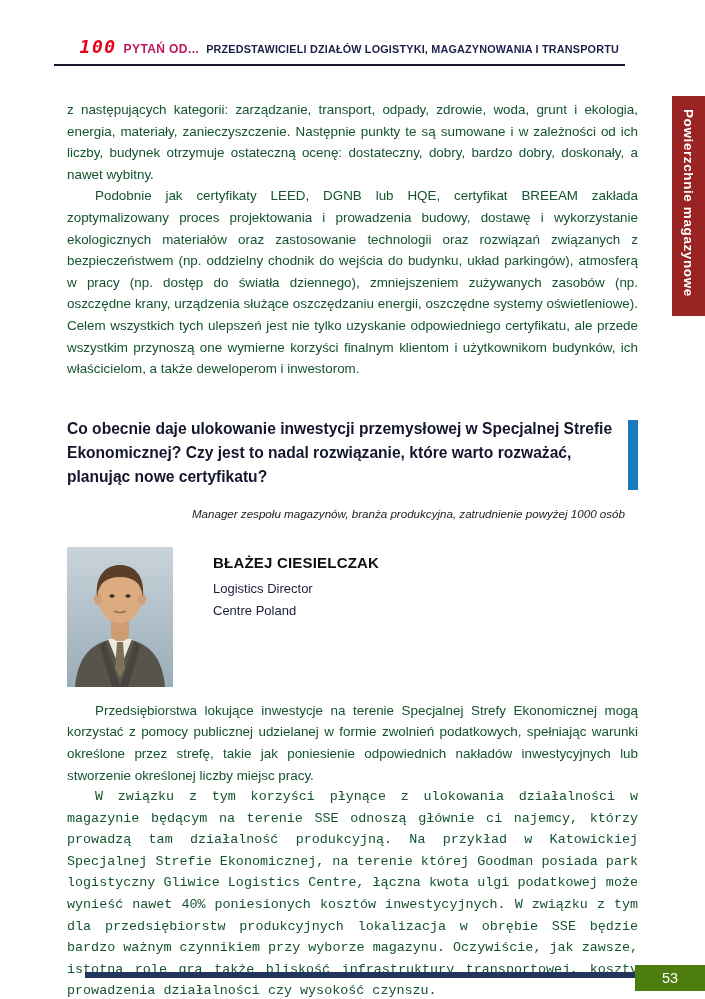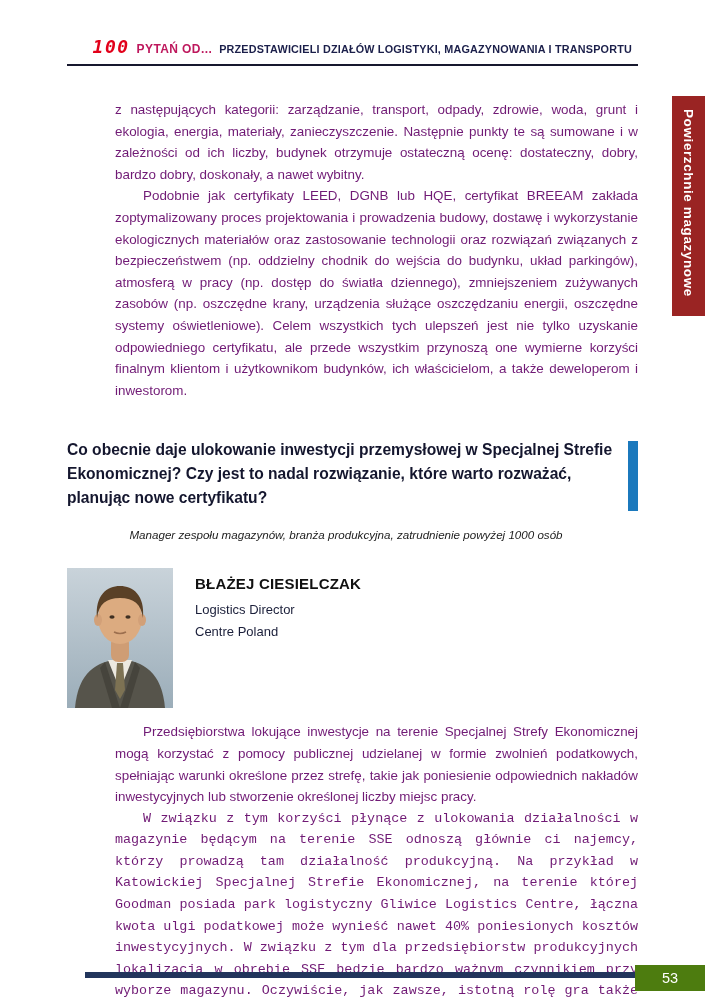--- a/index.html
+++ b/index.html
@@ -7,21 +7,21 @@
   .page {
     position:relative;
     width:705px; height:999px;
     margin:0 auto;
     background:#ffffff;
     font-family:"Liberation Sans", sans-serif;
     overflow:hidden;
   }
 
   
-  .header { position:absolute; top:36px; left:67px; width:571px; }
+  .header { position:absolute; top:36px; left:54px; width:571px; }
   .header-row {
     display:flex; align-items:baseline; justify-content:flex-end;
     gap:7px; padding-right:6px; white-space:nowrap;
   }
   .h-num {
     color:#e2001a; font-weight:800; font-style:italic;
     font-size:18px; letter-spacing:1.5px;
     font-family:"DejaVu Sans Mono", monospace;
   }
   .h-red { color:#be185d; font-weight:bold; font-size:12px; letter-spacing:0.4px; }
@@ -38,43 +38,42 @@
   .side-tab span {
     writing-mode:vertical-rl;
     color:#ffffff; font-weight:bold; font-size:13.5px;
     letter-spacing:0.6px; margin-top:13px; white-space:nowrap;
   }
 
   
   .main { position:absolute; top:99px; left:67px; width:571px; }
   .body-p {
     font-size:13.4px; line-height:21.6px; text-align:justify;
-    color:#701a75;
-    margin-left:48px;
+    color:#14532d;
   }
   .indent { text-indent:28px; }
 
   
   .question { position:relative; margin-top:37px; min-height:74px; }
   .question h2 {
     width:556px;
     font-size:15.6px; line-height:24px; font-weight:bold;
     color:#14162e;
   }
   .blue-bar {
     position:absolute; right:0; top:3px;
     width:10px; height:70px; background:#1b79bd;
   }
   .attribution {
-    margin-top:16px; text-align:center; padding-right:13px;
+    margin-top:16px; text-align:right; padding-right:13px;
     font-style:italic; font-size:11.6px; color:#1c1c1c;
   }
 
   
-  .person { margin-top:27px; display:flex; gap:22px; }
+  .person { margin-top:27px; display:flex; gap:40px; }
   .photo { width:106px; height:140px; flex:0 0 auto; }
   .photo svg { display:block; width:106px; height:140px; }
   .person-info { padding-top:7px; }
   .person-info h3 {
     font-size:15px; font-weight:bold; color:#111111;
     letter-spacing:0.2px; margin-bottom:7px;
   }
   .person-info p { font-size:13px; line-height:22px; color:#1b1f3a; }
 
   .answer-1 { margin-top:13px; }

